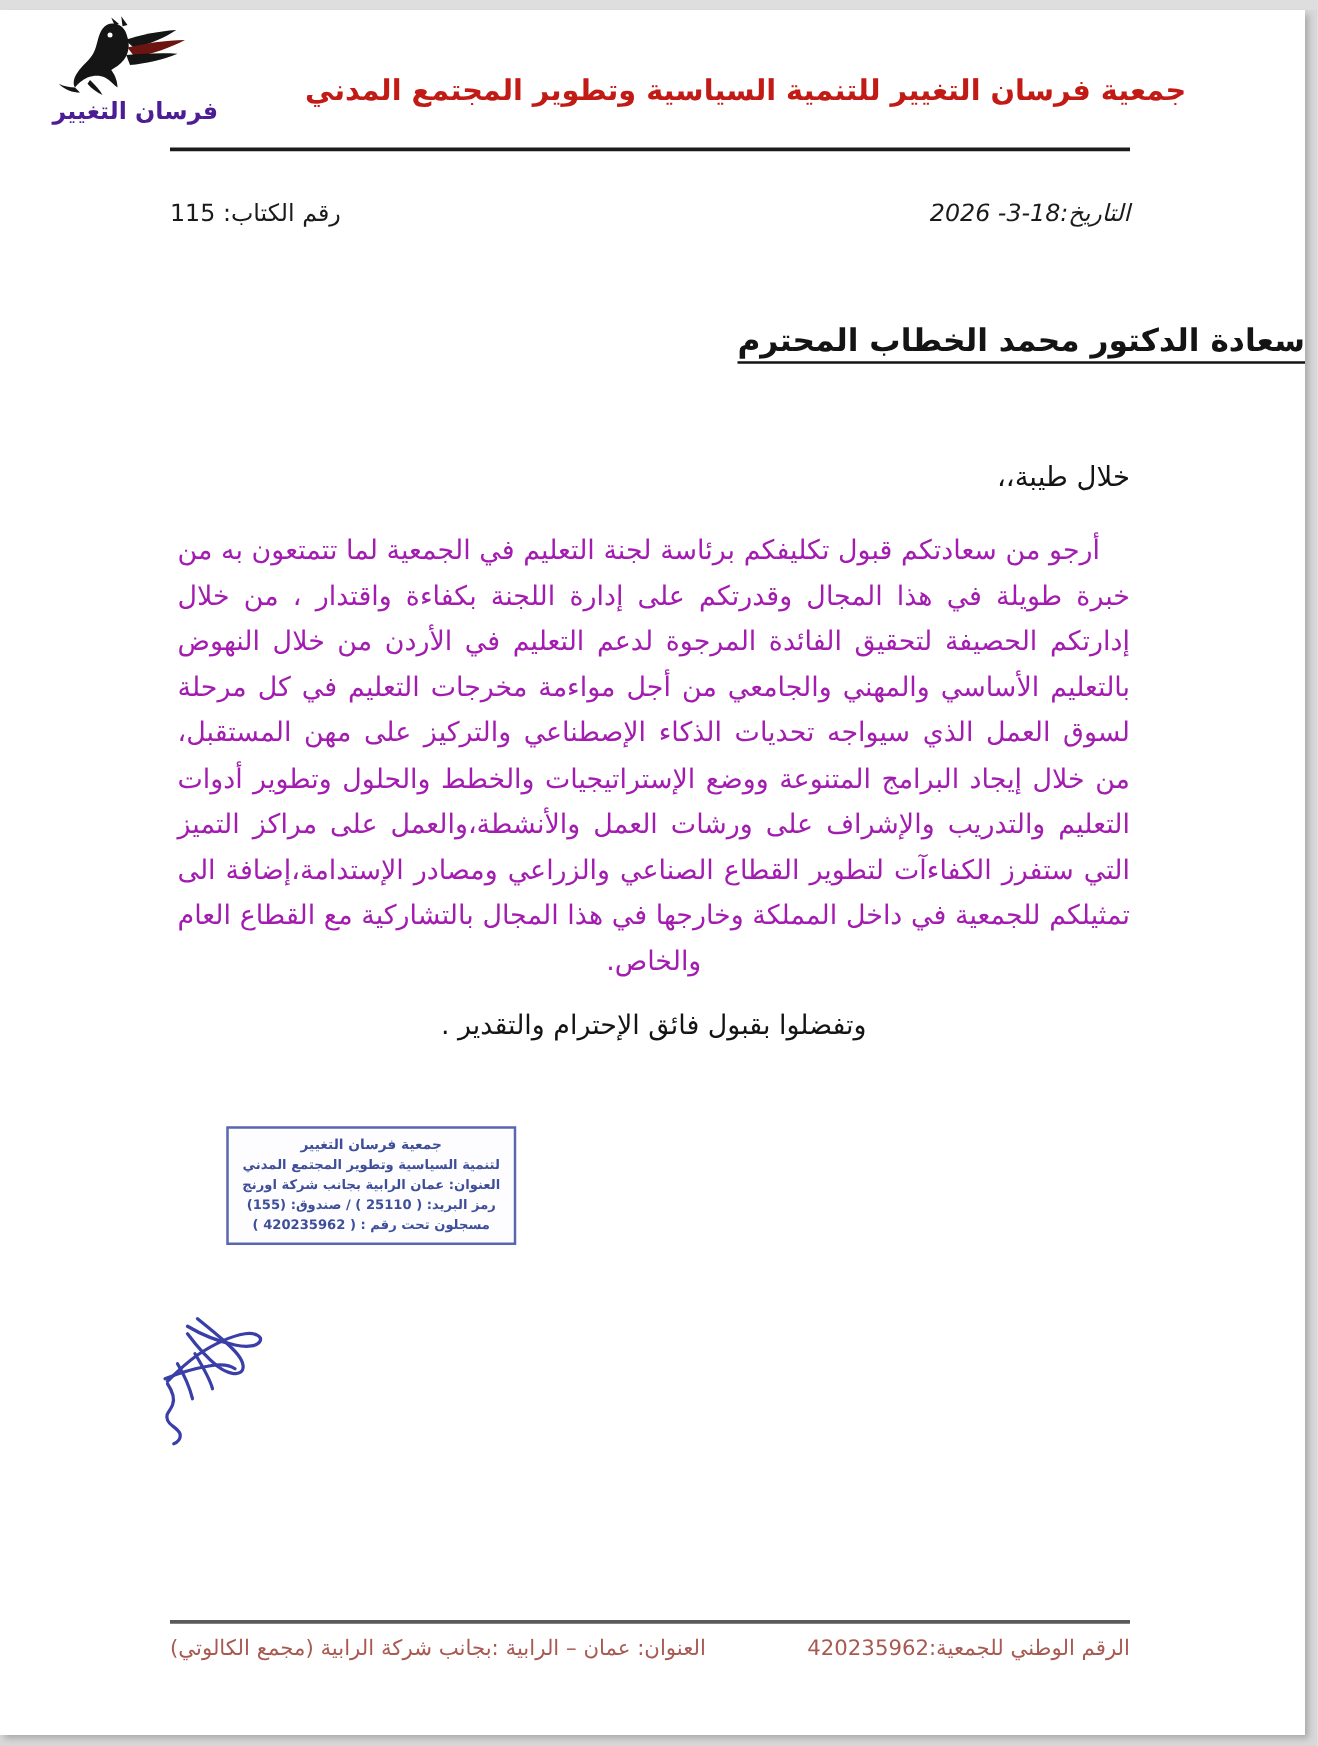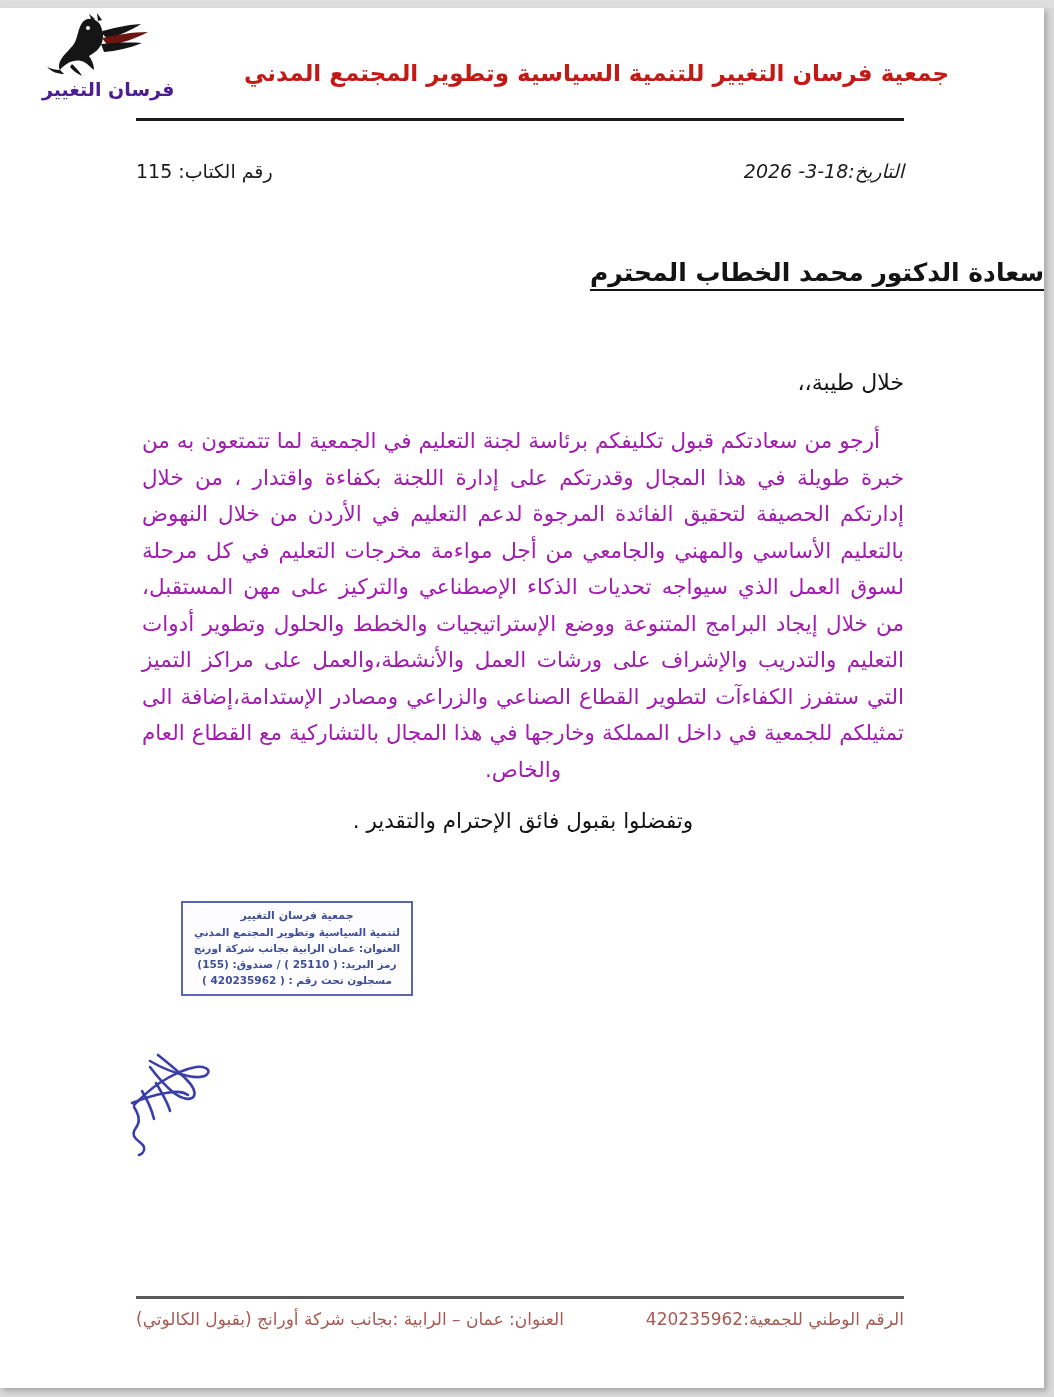--- a/index.html
+++ b/index.html
@@ -285,16 +285,16 @@
                  C33 108, 30 111, 27 112"></path>
         <path d="M44 40 C50 50, 56 60, 58 68"></path>
       </g>
     </svg>
 
   </div>
 
   <div class="footer-rule"></div>
   <div class="footer-row">
     <div class="footer-national">الرقم الوطني للجمعية:420235962</div>
-    <div class="footer-address">العنوان: عمان – الرابية :بجانب شركة أورانج (بقبول الكالوتي)</div>
+    <div class="footer-address">العنوان: عمان – الرابية :بجانب شركة الرابية (مجمع الكالوتي)</div>
   </div>
 
 </div>
 
 </body></html>

